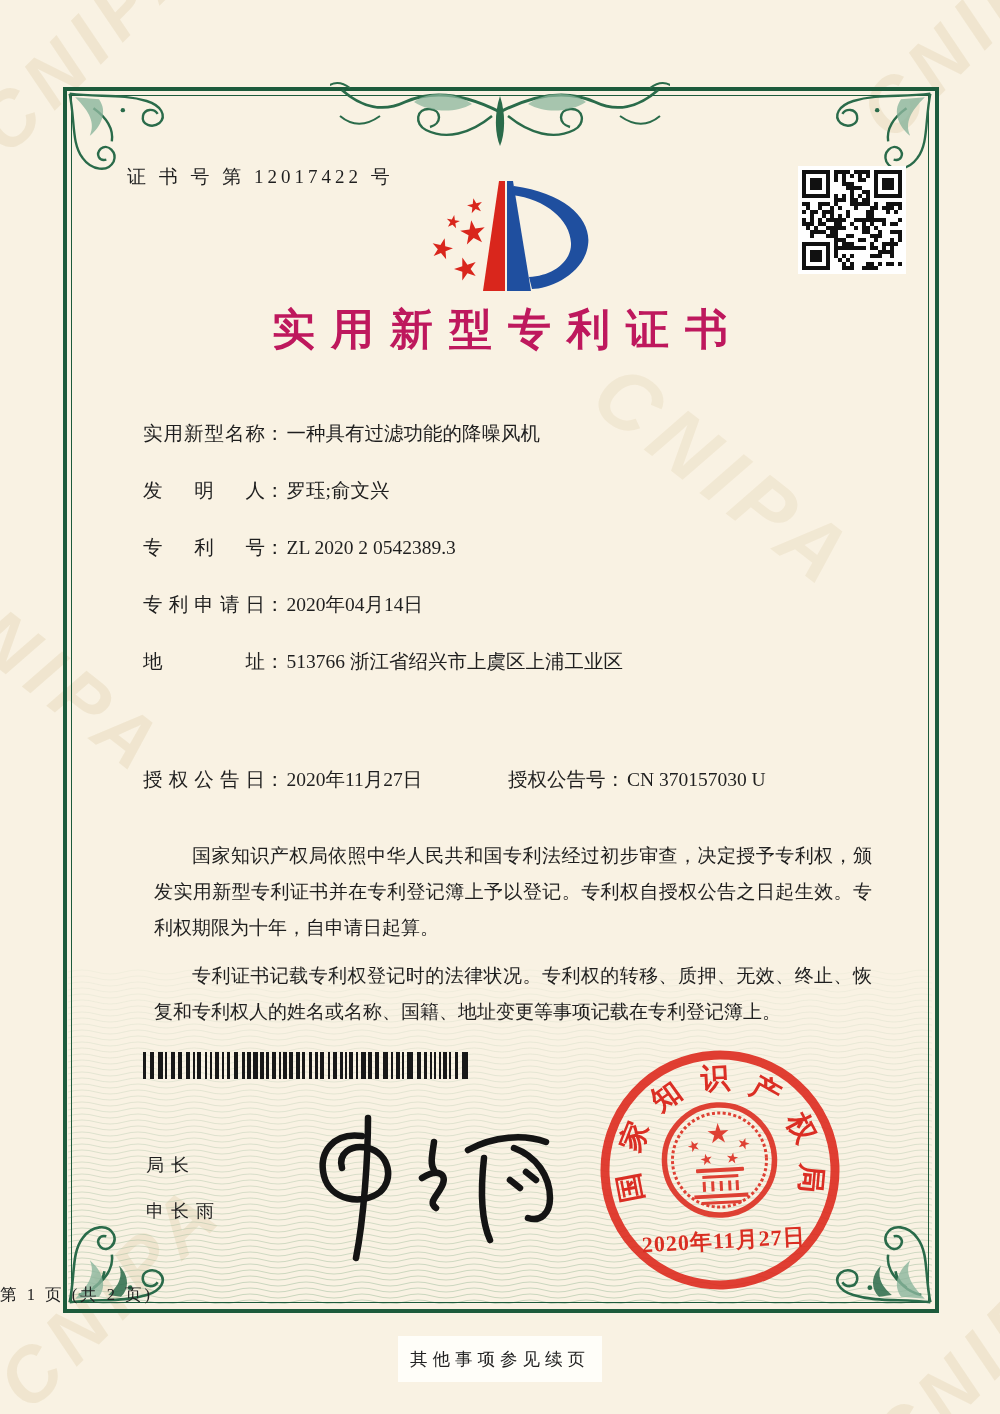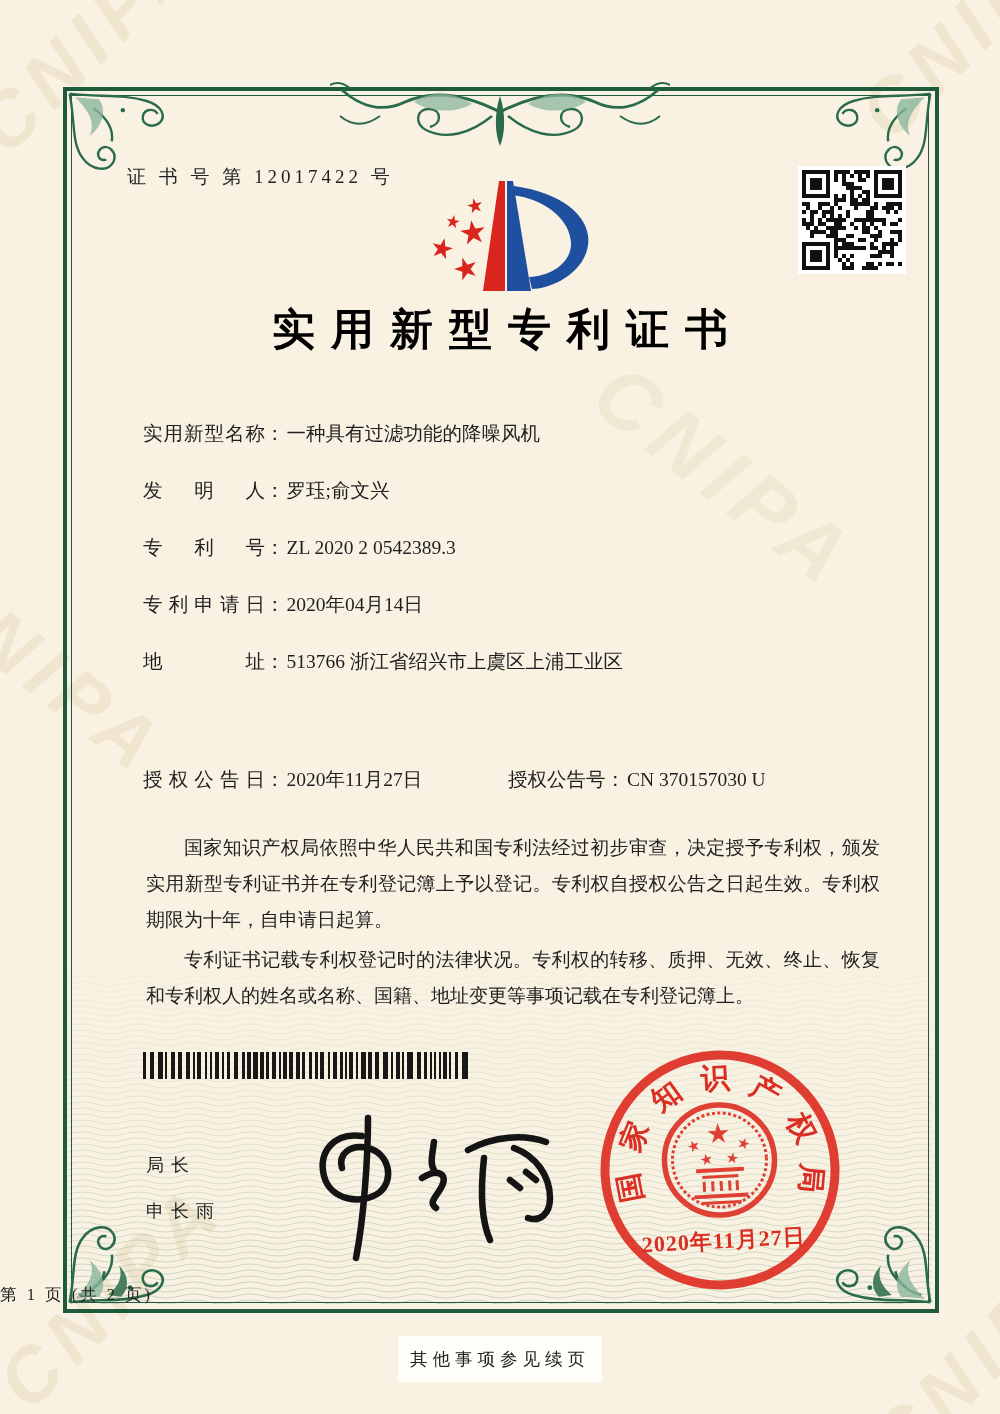--- a/index.html
+++ b/index.html
@@ -22,30 +22,30 @@
   .wm5{left:-30px;top:1252px;transform:rotate(-45deg);}
   .wm6{left:842px;top:1312px;transform:rotate(-45deg);}
   
   .frame-outer{position:absolute;left:63px;top:87px;width:868px;height:1218px;border:4px solid #1d5b3c;}
   .frame-inner{position:absolute;left:71px;top:95px;width:856px;height:1206px;border:1px solid #1d5b3c;}
   .orn{position:absolute;pointer-events:none;}
   
   .cert-no{position:absolute;left:127px;top:164px;font-size:19px;letter-spacing:4px;}
   .title{
     position:absolute;left:0;top:301px;width:1000px;text-align:center;
-    font-size:43px;font-weight:700;letter-spacing:16px;text-indent:16px;color:#000000;
+    font-size:43px;font-weight:700;letter-spacing:16px;text-indent:16px;color:#be185d;
   }
   .fields{position:absolute;left:143px;top:420px;width:740px;font-size:19.5px;}
   .field-row{height:57px;white-space:nowrap;}
   .lbl{display:inline-block;width:122px;text-align:justify;text-align-last:justify;vertical-align:baseline;}
   .colon{display:inline-block;margin-right:2px;}
   .grant-row{position:absolute;left:143px;top:766px;width:760px;font-size:19.5px;white-space:nowrap;}
   .grant-right{position:absolute;left:365px;top:0;}
   .paras{position:absolute;left:142px;top:826px;width:742px;font-size:19px;line-height:36px;text-align:justify;}
-  .paras p{margin:4px;text-indent:2em;}
+  .paras p{margin:12px;text-indent:2em;}
   .director{position:absolute;left:146px;top:1142px;font-size:18px;letter-spacing:7px;line-height:46px;}
   .page-info{position:absolute;left:0;top:1284px;width:1000px;text-align:left;font-size:16.5px;letter-spacing:3px;color:#222;}
   .footer-note{
     position:absolute;left:50%;top:1336px;transform:translateX(-50%);
     background:#fffef9;padding:11px 12px;font-size:17.5px;letter-spacing:5px;color:#222;
   }
   
   .seal{position:absolute;left:596px;top:1046px;width:248px;height:248px;transform:rotate(-3deg);opacity:.95;}
   .seal-char{
     position:absolute;width:32px;height:32px;line-height:32px;text-align:center;

